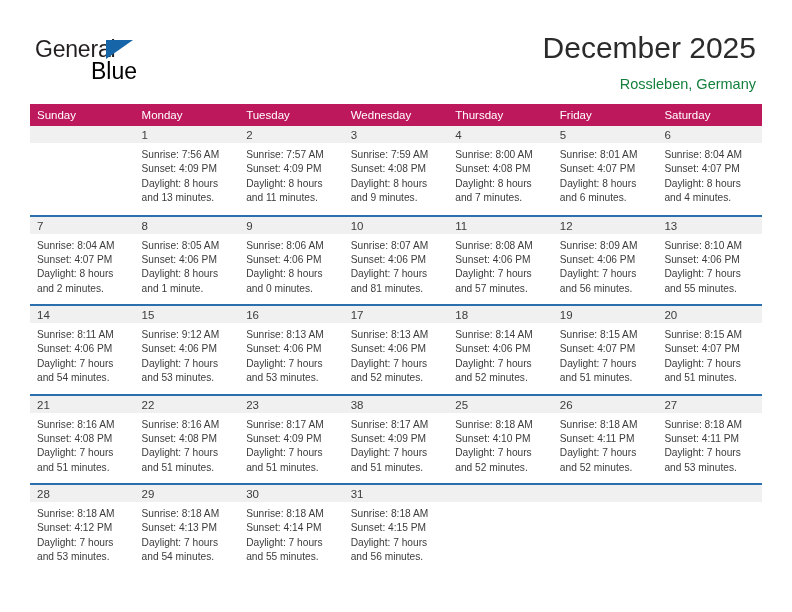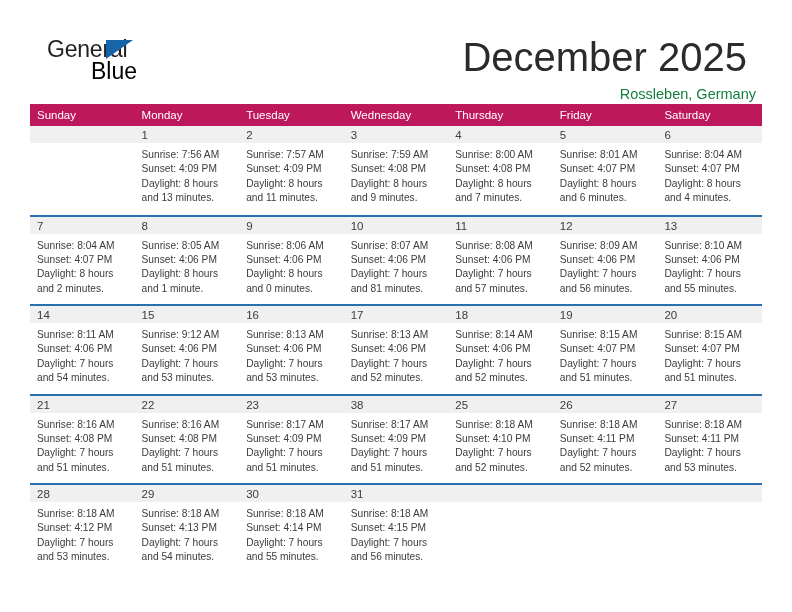--- a/index.html
+++ b/index.html
@@ -29,21 +29,21 @@
   }
   .logo {
     position: absolute;
     left: 35px;
     top: 36px;
     width: 180px;
     height: 54px;
   }
   .logo-general {
     position: absolute;
-    left: 12px;
+    left: 0;
     top: 0;
     font-size: 23px;
     color: #231f20;
     letter-spacing: -0.2px;
     line-height: 26px;
     white-space: nowrap;
   }
   .logo-tri {
     position: absolute;
     left: 71px;
@@ -63,25 +63,25 @@
     white-space: nowrap;
   }
 
   .title-block {
     position: absolute;
     right: 36px;
     top: 30px;
     text-align: right;
   }
   .cal-title {
-    font-size: 40px;
+    font-size: 30px;
     color: #2b2b2b;
     line-height: 36px;
     font-weight: normal;
-    margin: 9px;
+    margin: 0;
     white-space: nowrap;
   }
   .cal-subtitle {
     font-size: 14.5px;
     color: #15803d;
     line-height: 20px;
     margin-top: 8px;
     white-space: nowrap;
   }
 

